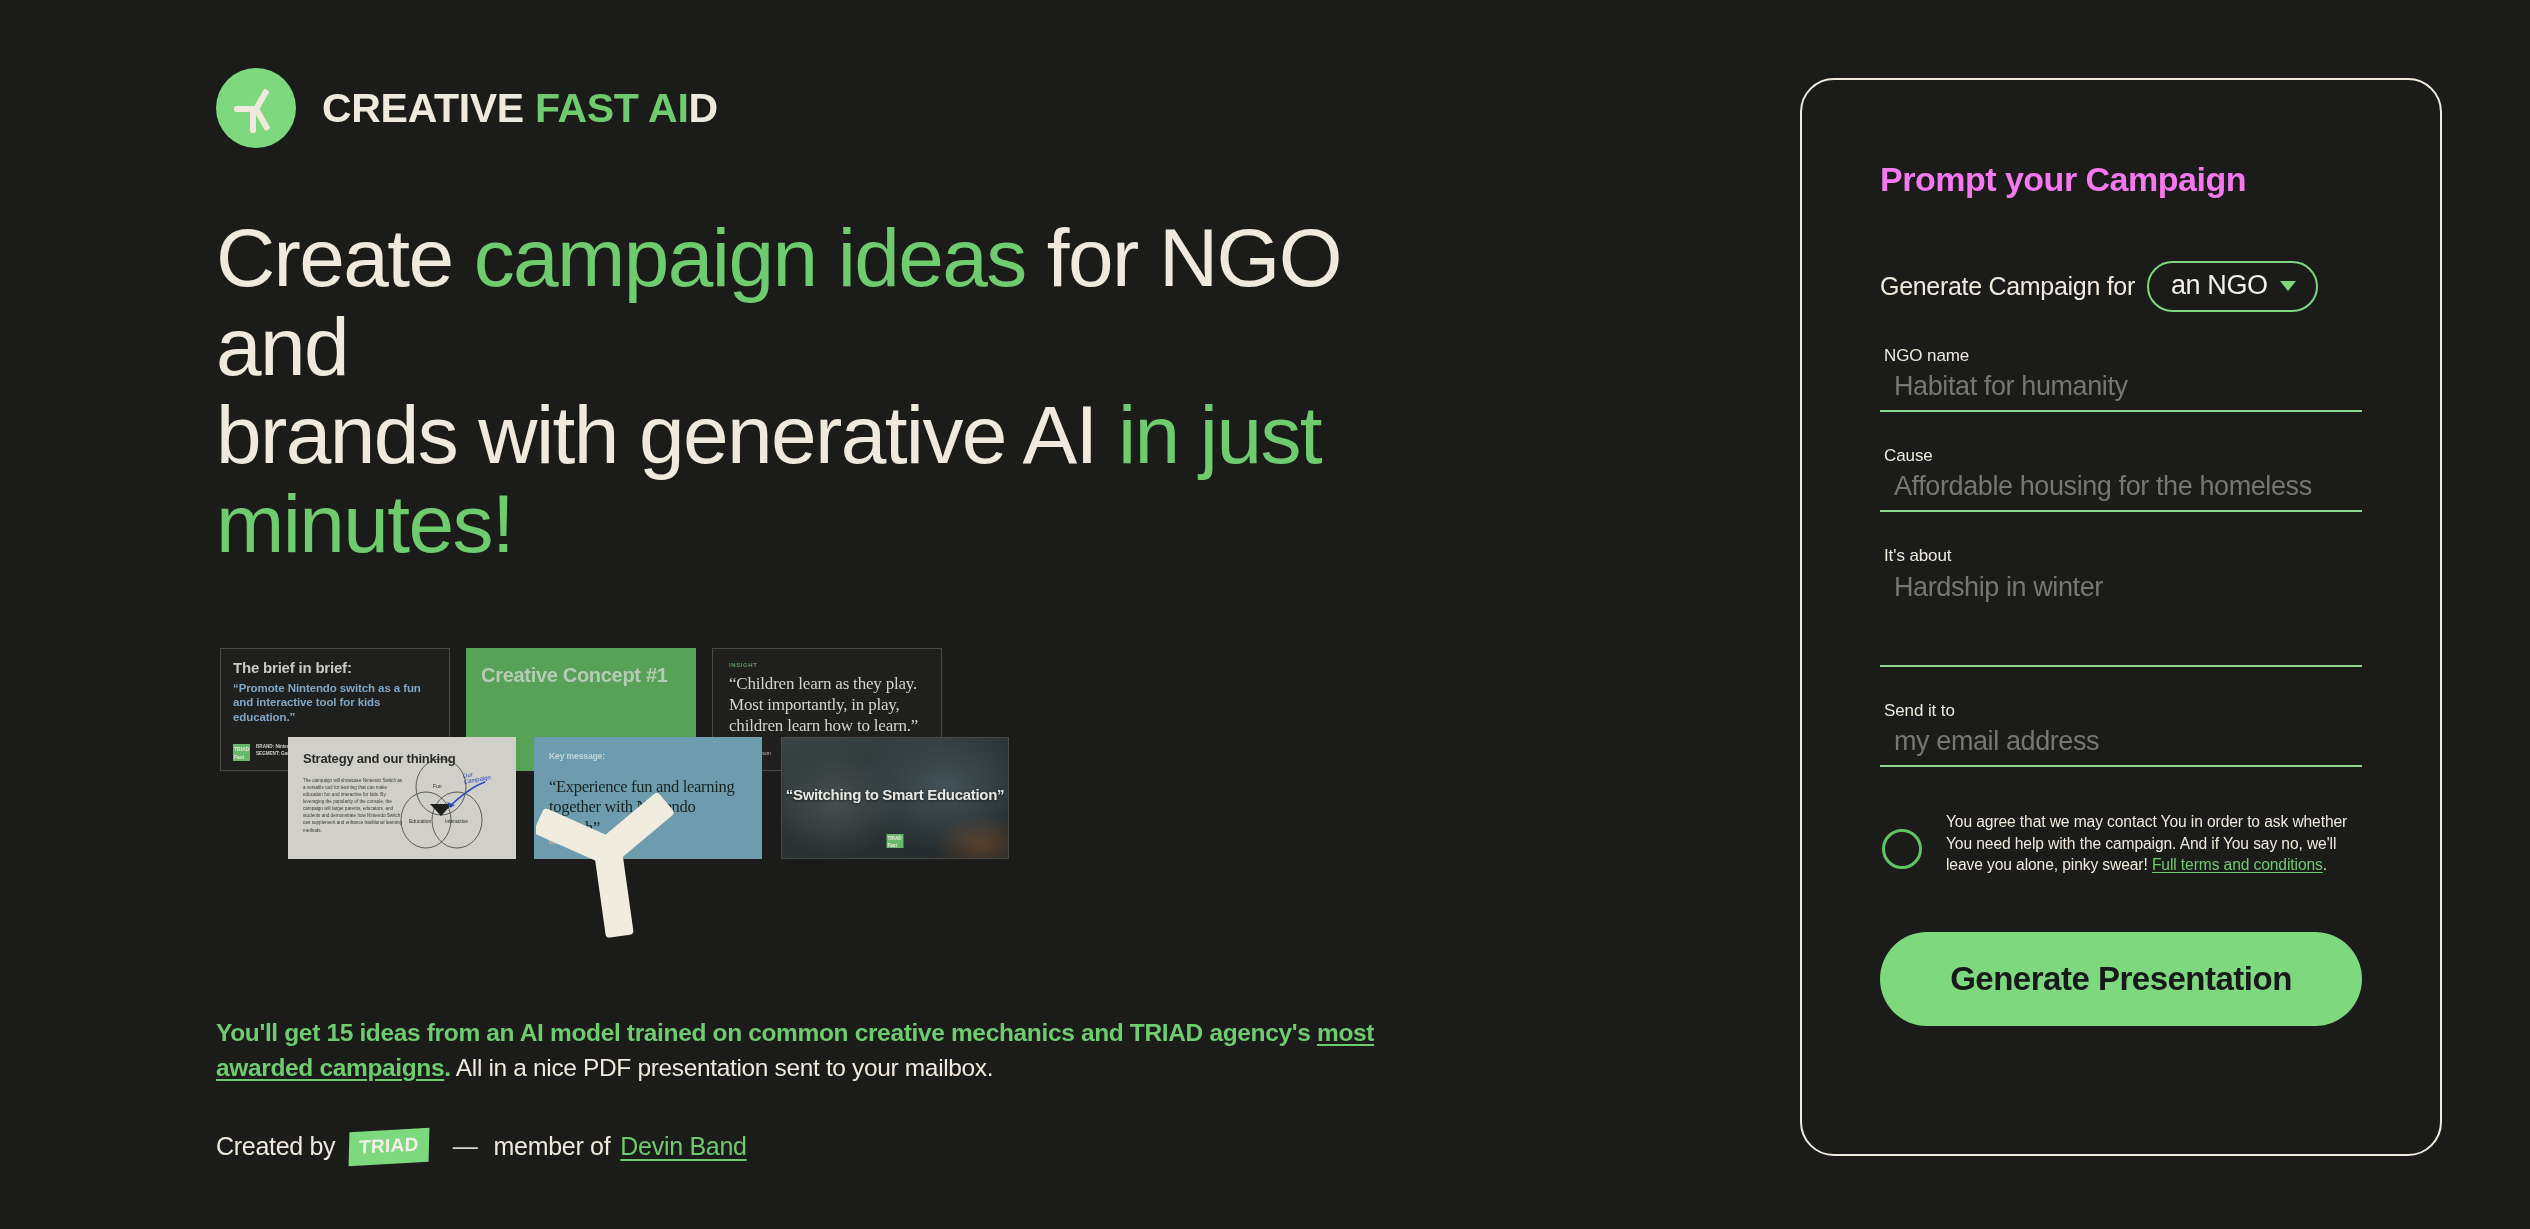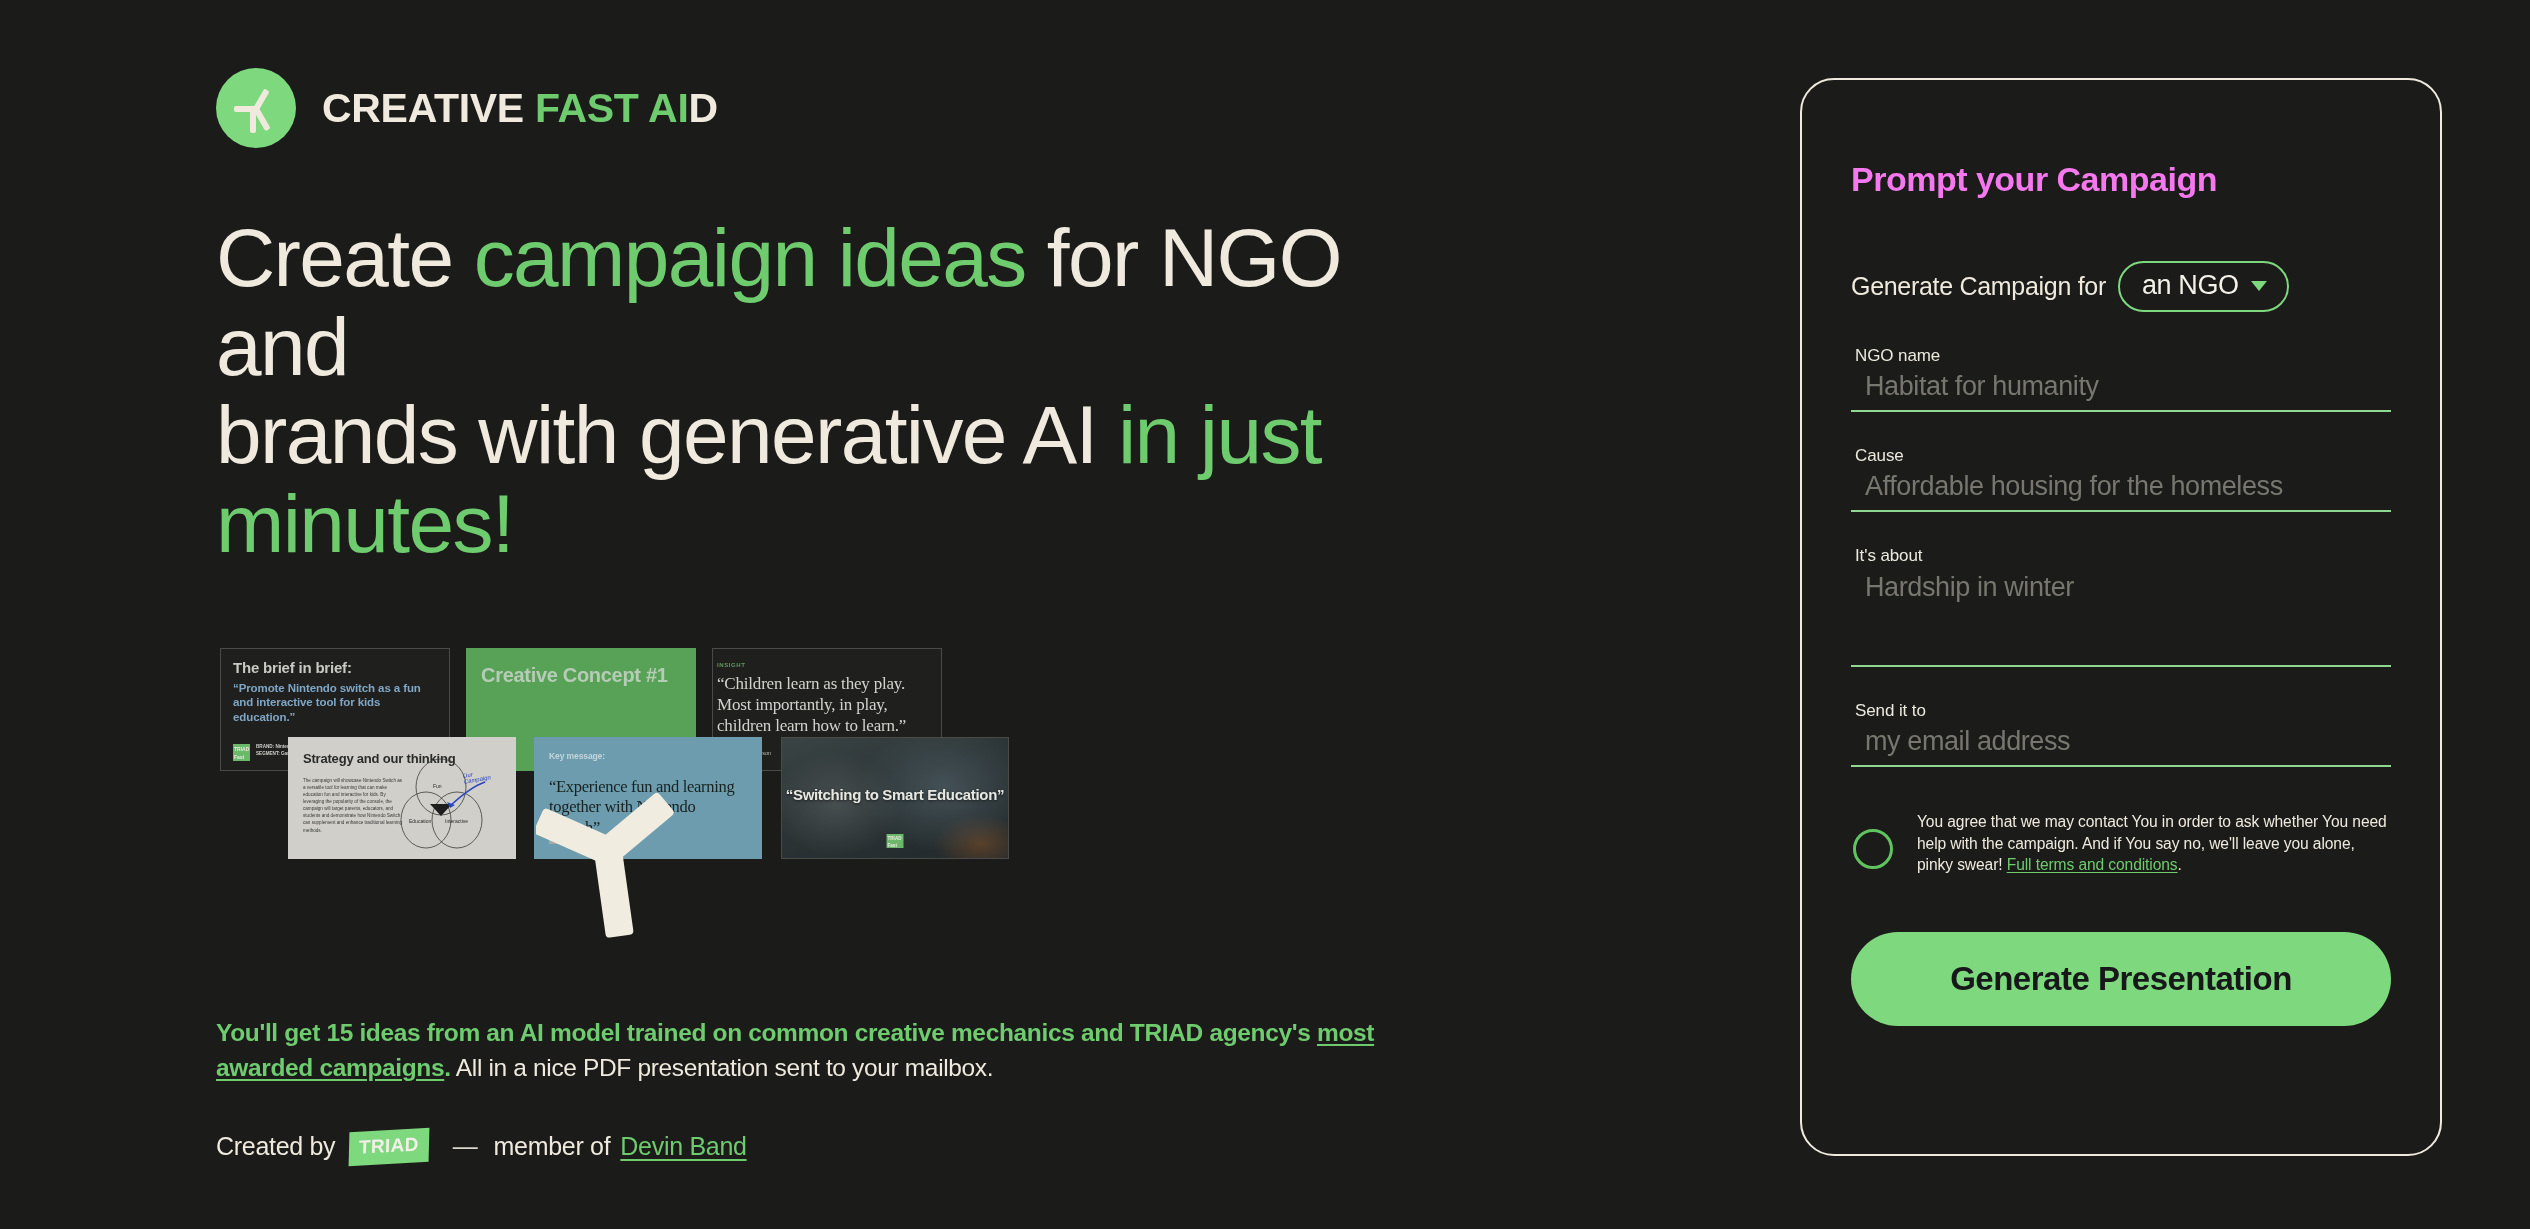--- a/index.html
+++ b/index.html
@@ -114,21 +114,21 @@
   }
   .s-concept-title {
     font-size: 20px; font-weight: 700; color: #b6ccb6;
     line-height: 1.2; letter-spacing: -0.3px;
   }
 
   .slide-quote {
     left: 496px; top: 24px;
     width: 230px; height: 123px;
     background: #1f1f1e;
-    padding: 13px 12px 0 4px;
+    padding: 13px 12px 0 16px;
   }
   .s-kicker {
     font-size: 6px; font-weight: 700; color: #5e9c5e;
     letter-spacing: 0.6px; margin-bottom: 5px;
   }
   .s-quote-text {
     font-family: "Liberation Serif", serif;
     font-size: 17px; color: #d3d3cd; line-height: 1.24;
     letter-spacing: -0.2px;
   }
@@ -266,21 +266,21 @@
   }
 
   
   .panel {
     position: absolute;
     left: 1800px; top: 78px;
     width: 642px; height: 1078px;
     border: 2px solid #efeadd;
     border-radius: 34px;
     background: #1b1b1a;
-    padding: 0 49px;
+    padding: 0 78px;
   }
   .panel-title {
     margin-top: 80px;
     font-size: 34px;
     font-weight: 700;
     color: #f578ef;
     letter-spacing: -0.5px;
   }
 
   .gen-row {

